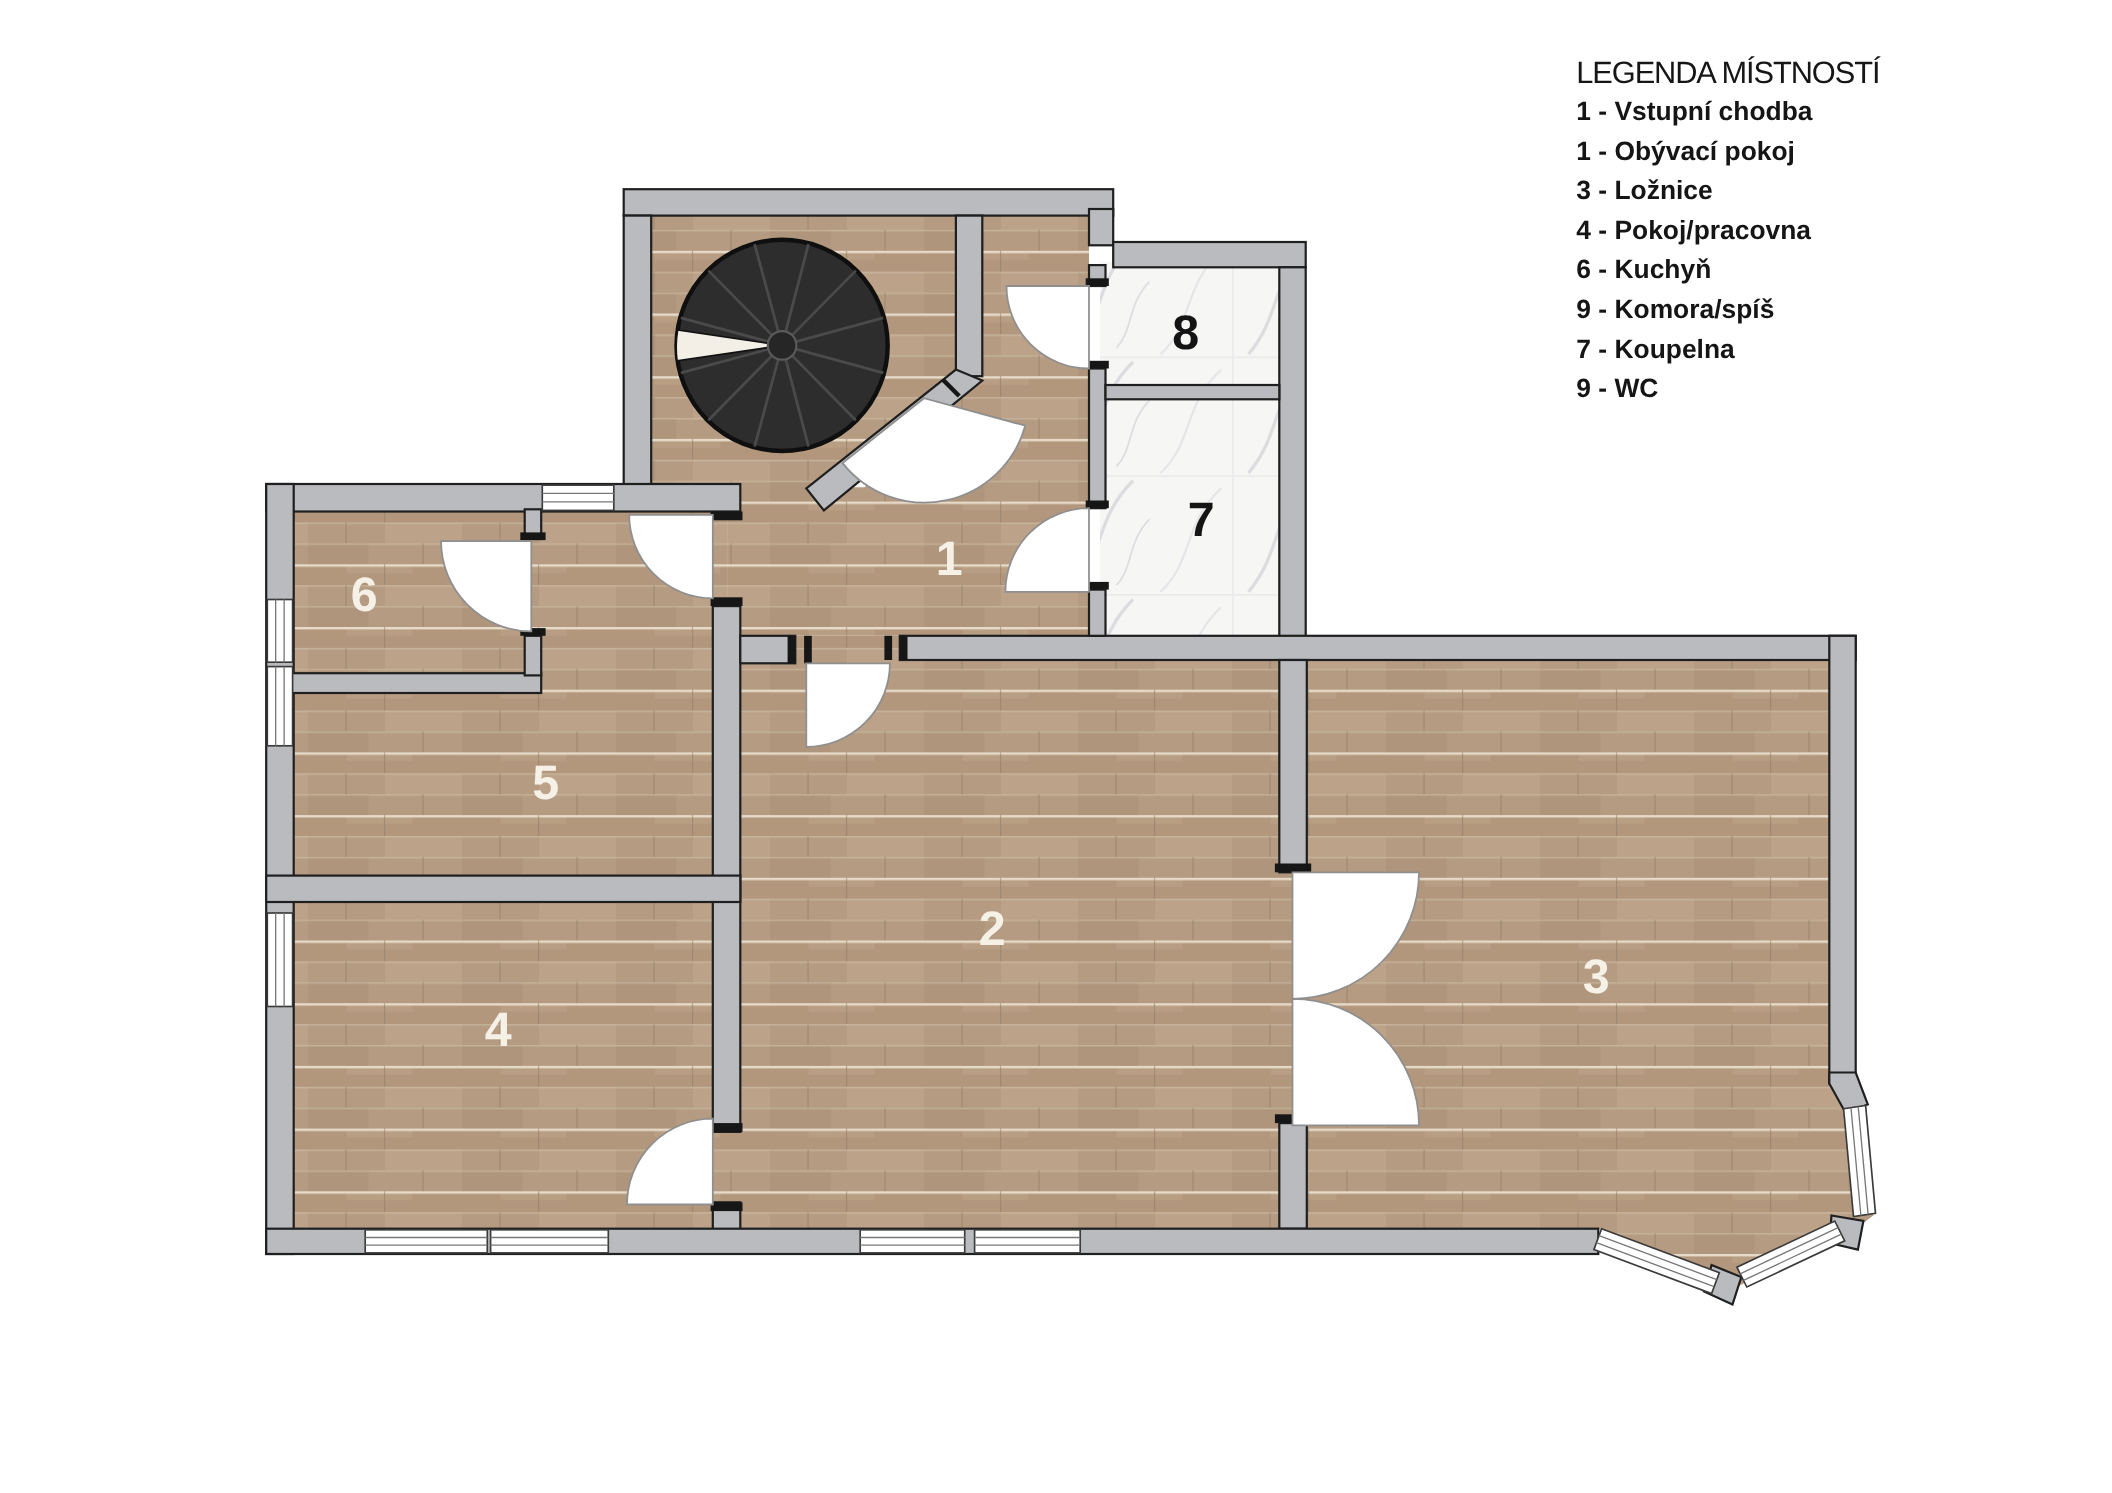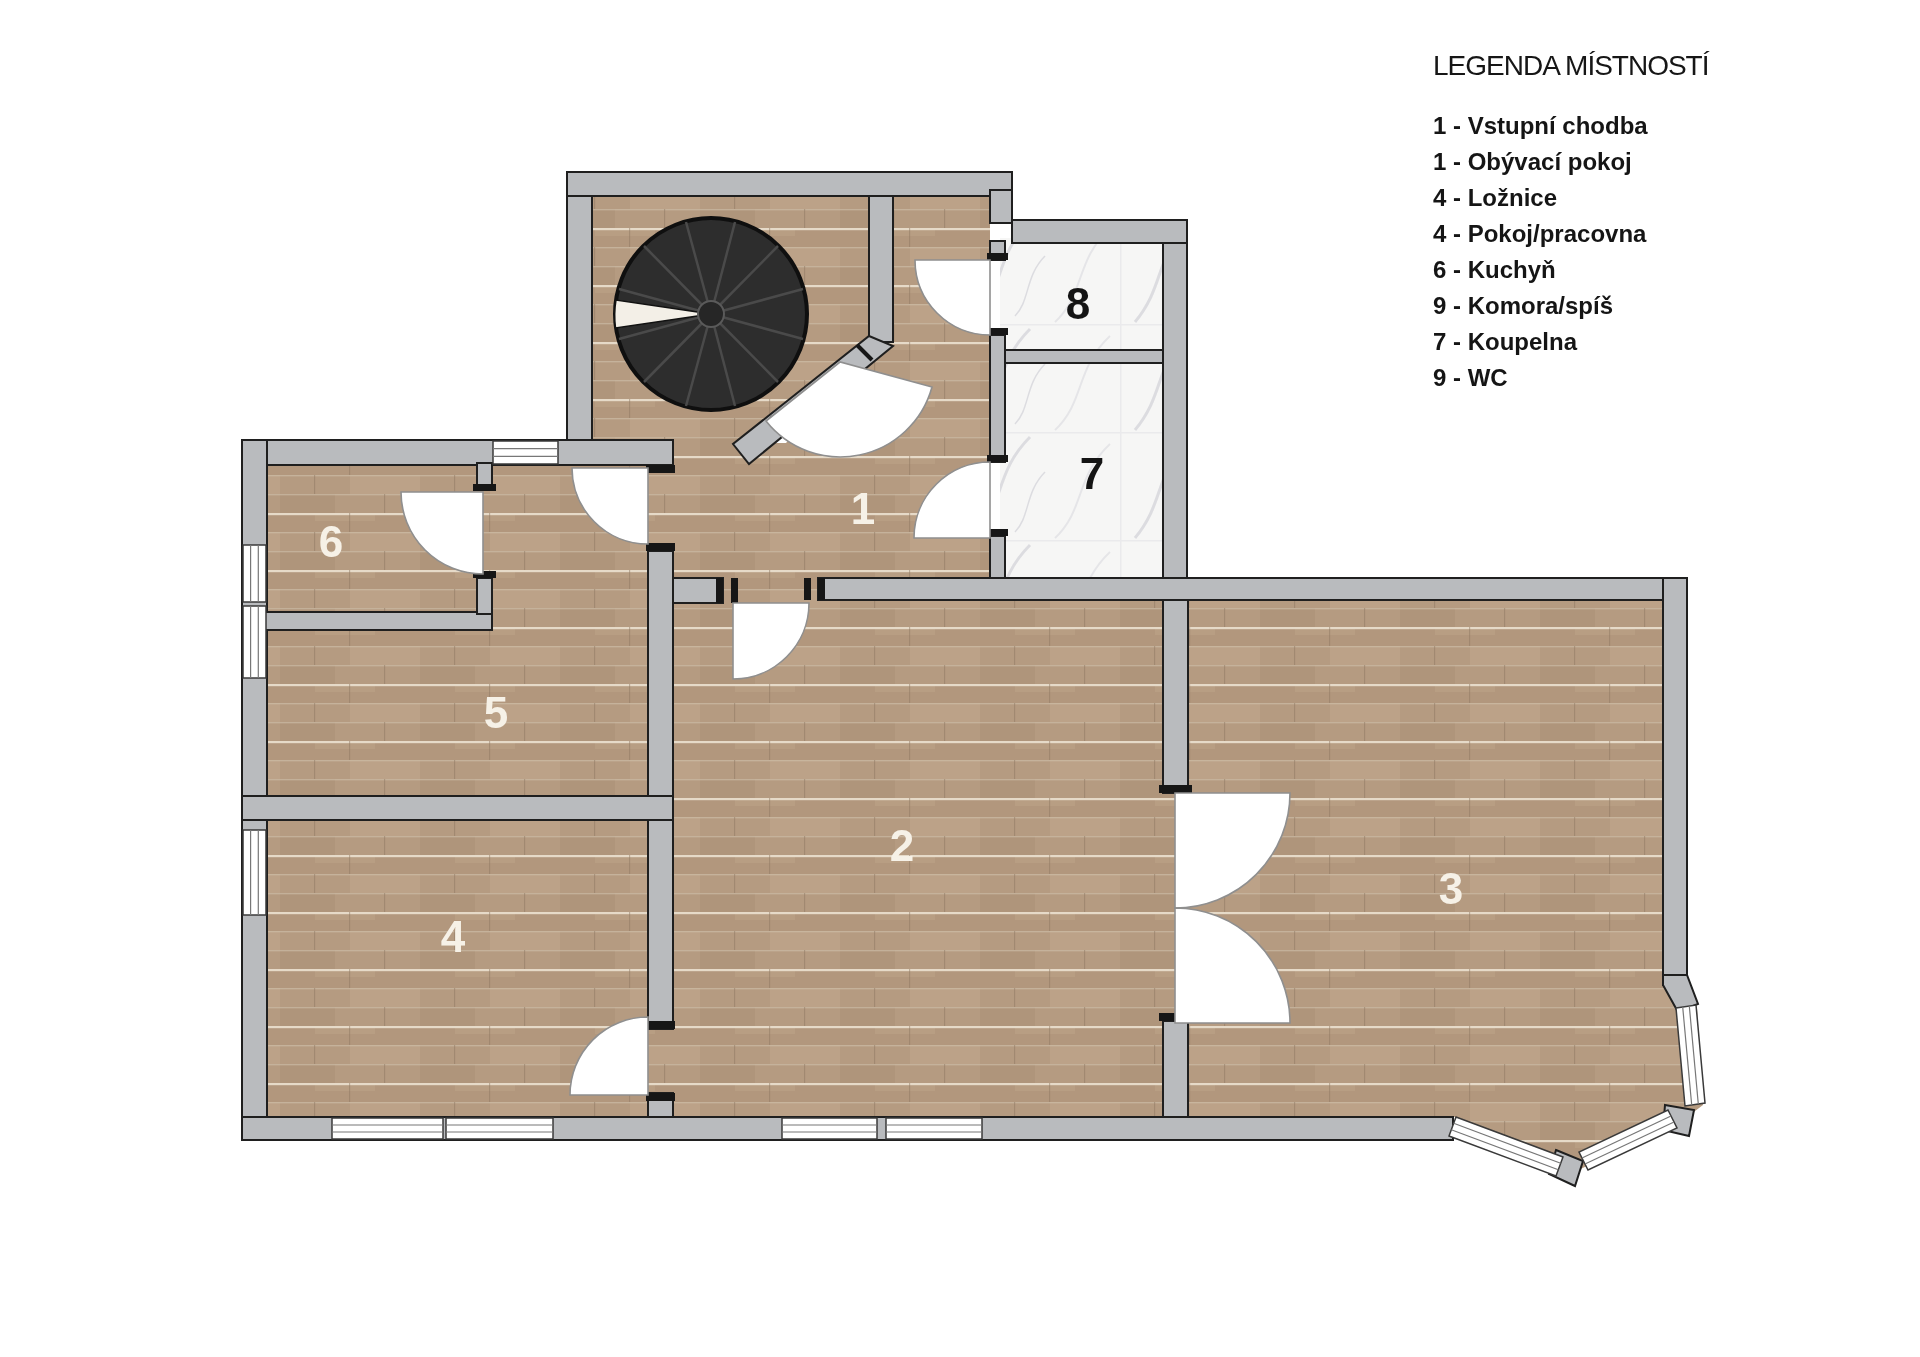--- a/index.html
+++ b/index.html
@@ -2,21 +2,21 @@
 <html><head>
 <meta charset="utf-8">
 <style>
   html,body{margin:0;padding:0;background:#ffffff;}
   .stage{position:relative;width:1920px;height:1357px;background:#ffffff;overflow:hidden;
          font-family:"Liberation Sans", sans-serif;}
   .plan-svg{position:absolute;left:0;top:0;}
   .legend{position:absolute;left:1433px;top:52px;width:440px;color:#141414;}
   .legend-title{font-size:28px;font-weight:500;letter-spacing:-1px;line-height:1.0;
                 font-family:"Liberation Sans", sans-serif;color:#161616;}
-  .legend-items{margin-top:28px;}
+  .legend-items{margin-top:4px;}
   .legend-item{font-size:24px;font-weight:700;line-height:36px;color:#151515;}
   .room-label{font-family:"Liberation Sans", sans-serif;font-weight:700;font-size:44px;}
   .room-label.light{fill:#f6f1e7;}
   .room-label.dark{fill:#141414;}
 </style>
 </head>
 <body>
 
 <div class="stage">
 
@@ -212,21 +212,21 @@
     <text class="room-label dark" x="1092" y="473">7</text>
     <text class="room-label dark" x="1078" y="303">8</text>
   </g>
 </svg>
 
 <div class="legend">
   <div class="legend-title">LEGENDA MÍSTNOSTÍ</div>
   <div class="legend-items">
     <div class="legend-item">1 - Vstupní chodba</div>
     <div class="legend-item">1 - Obývací pokoj</div>
-    <div class="legend-item">4 - Ložnice</div>
+    <div class="legend-item">3 - Ložnice</div>
     <div class="legend-item">4 - Pokoj/pracovna</div>
     <div class="legend-item">6 - Kuchyň</div>
     <div class="legend-item">9 - Komora/spíš</div>
     <div class="legend-item">7 - Koupelna</div>
     <div class="legend-item">9 - WC</div>
   </div>
 </div>
 
 </div>
 

